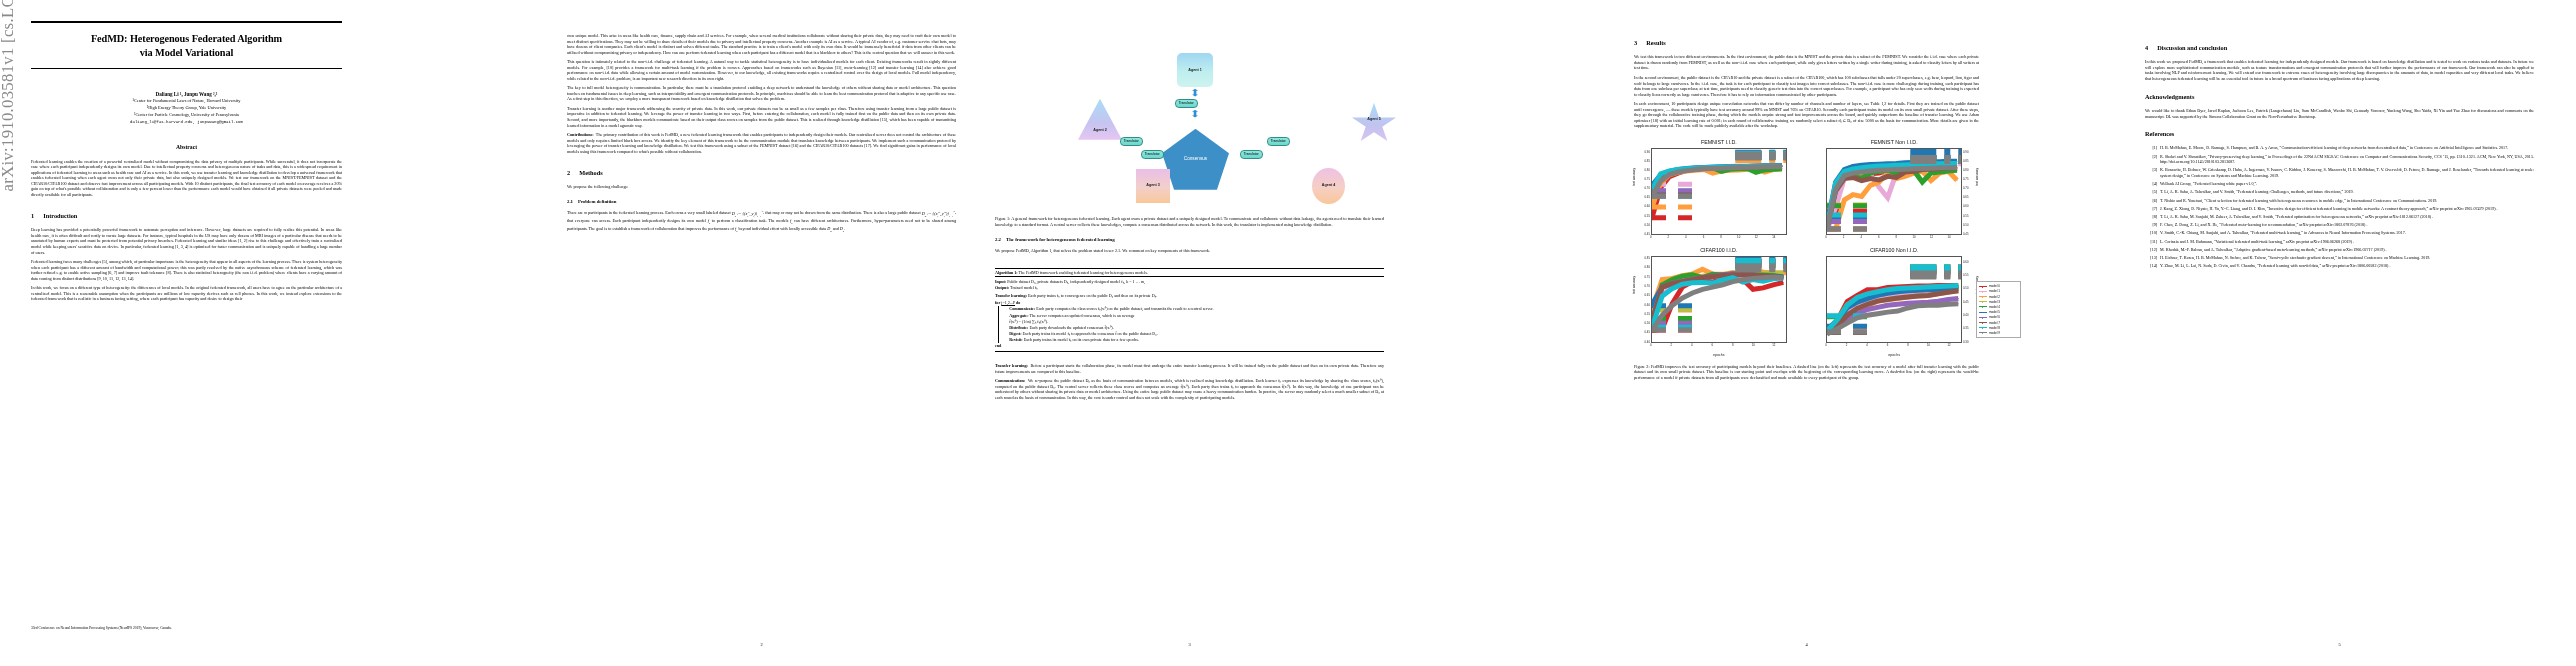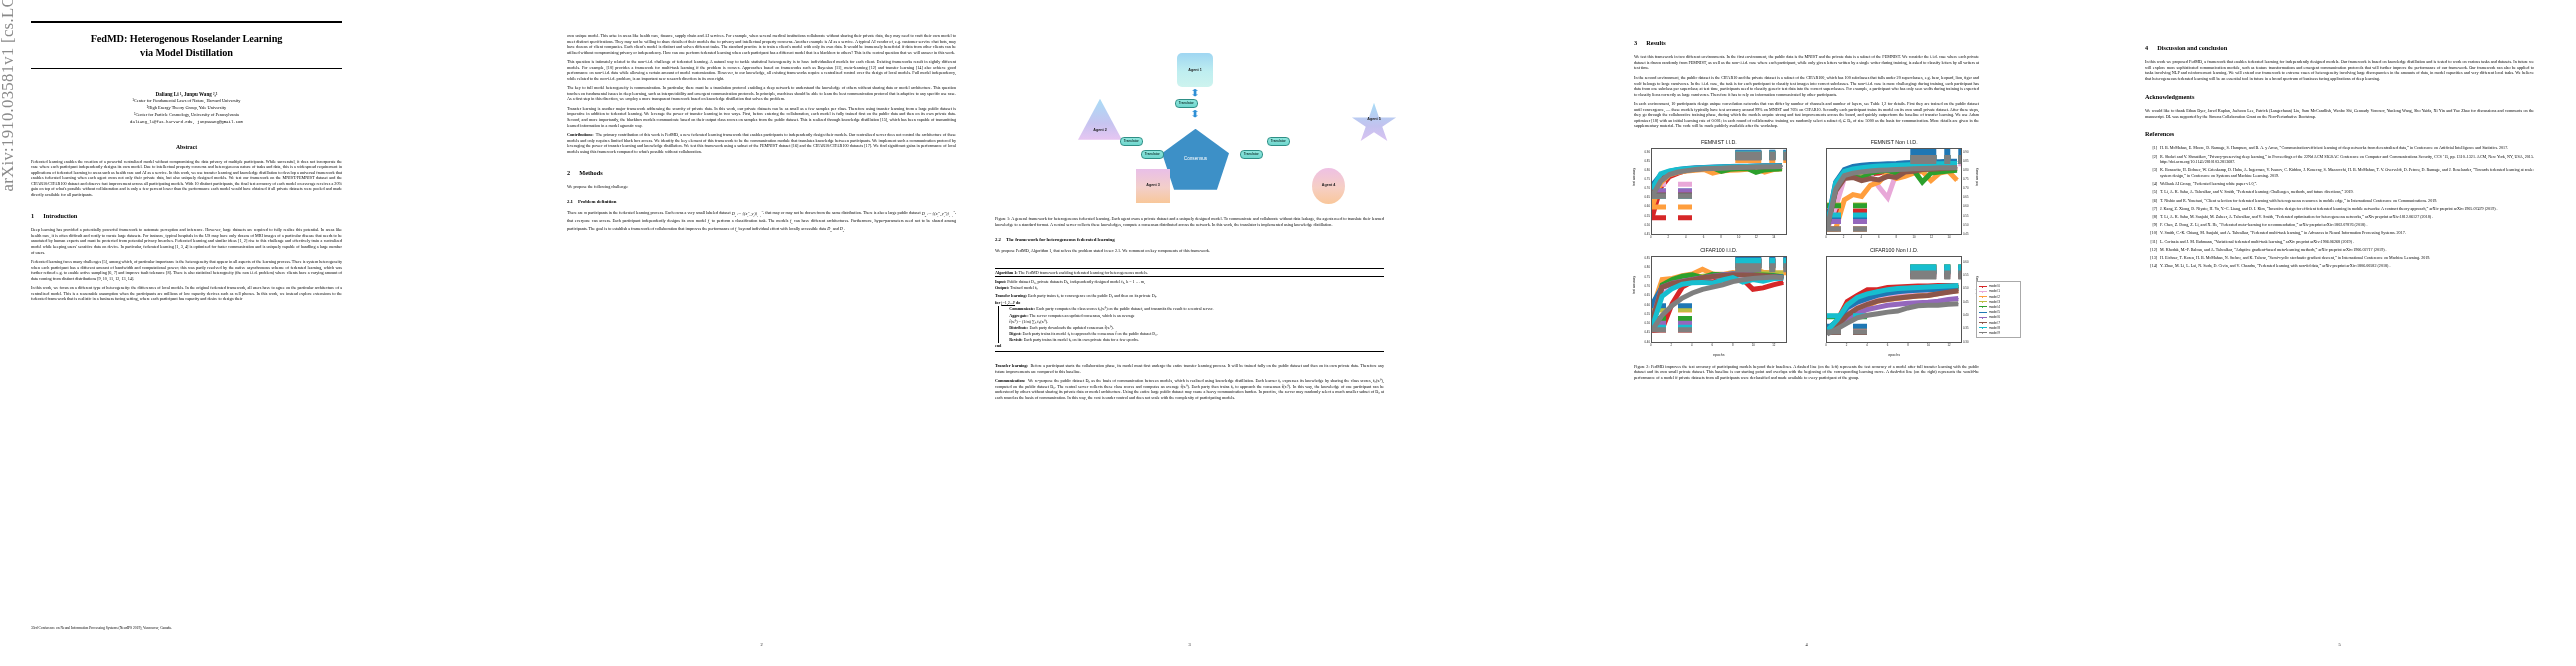--- a/index.html
+++ b/index.html
@@ -147,22 +147,22 @@
 <body>
 
 <div class="sheet">
 
   <div class="arxiv-stamp">arXiv:1910.03581v1  [cs.LG]  8 Oct 2019</div>
 
   <div class="page p1">
     <div class="pad">
       <div class="rule-thick"></div>
       <div class="title">
-        <span>FedMD: Heterogenous Roselander Learning</span><br>
-        <span>via Model Distillation</span>
+        <span>FedMD: Heterogenous Federated Algorithm</span><br>
+        <span>via Model Variational</span>
       </div>
       <div class="rule-thin"></div>
 
       <div class="authors">Daliang Li ¹,   Junpu Wang ²,³</div>
       <div class="aff">¹Center for Fundamental Laws of Nature, Harvard University</div>
       <div class="aff">²High Energy Theory Group, Yale University</div>
       <div class="aff">³Center for Particle Cosmology, University of Pennsylvania</div>
       <div class="emails">daliang_li@fas.harvard.edu,  junpuwang@gmail.com</div>
 
       <div class="sec-abs">Abstract</div>

